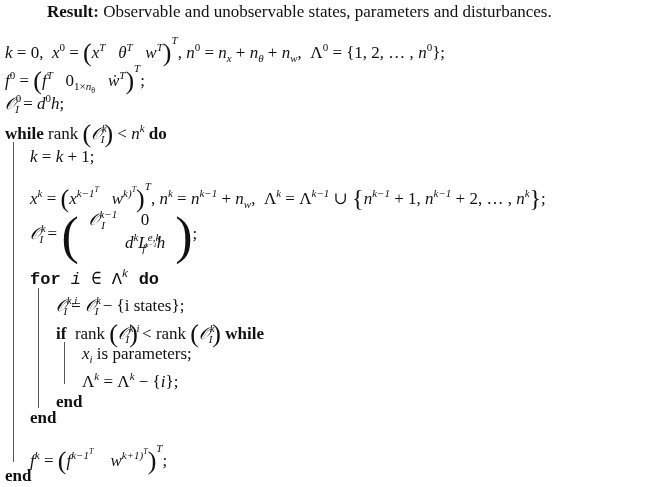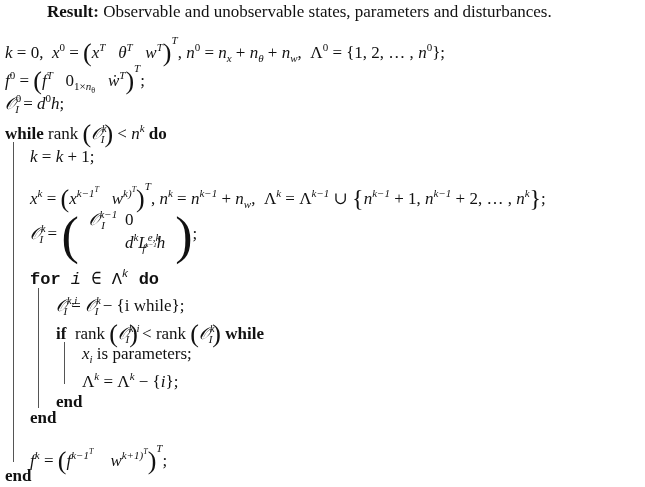--- a/index.html
+++ b/index.html
@@ -13,21 +13,21 @@
     .i { font-style: italic; }
     .sup { font-size: 11px; vertical-align: 7px; font-style: italic; }
     .sub { font-size: 11px; vertical-align: -4px; font-style: italic; }
     .supn { font-size: 11px; vertical-align: 7px; }
     .paren { font-size: 26px; vertical-align: -3px; font-weight: 300; }
     .bigparen { font-size: 52px; vertical-align: -14px; font-weight: 200; }
     .brace { font-size: 24px; vertical-align: -2px; }
     .vbar { position: absolute; width: 1px; background: #555; }
     .matrix { display: inline-block; vertical-align: middle; position: relative; }
     .matrix table { border-collapse: collapse; display: inline-table; vertical-align: middle; }
-    .matrix td { padding: 0 10px; text-align: left; height: 22px; font-size: 17px; }
+    .matrix td { padding: 0 10px; text-align: center; height: 22px; font-size: 17px; }
     .scr { font-family: "DejaVu Serif", serif; font-style: italic; }
   </style>
 </head>
 <body>
 
 <div class="line" style="left:5px; top:2px;margin-left:42px;">
   <span class="b">Result:</span>
   <span>Observable and unobservable states, parameters and disturbances.</span>
 </div>
 
@@ -85,21 +85,21 @@
 
 <div class="line" style="left:30px; top:264px;font-family:Liberation Mono, monospace;">
   <span class="b">for</span>
   <span class="i">i</span> ∈ Λ<span class="sup">k</span>
   <span class="b">do</span>
 </div>
 
 <div class="vbar" style="left:38px; top:288px; height:120px;"></div>
 
 <div class="line" style="left:56px; top:290px;">
-  <span class="scr">𝒪</span><span class="sup">k,i</span><span class="sub" style="margin-left:-14px">I</span> = <span class="scr">𝒪</span><span class="sup">k</span><span class="sub" style="margin-left:-6px">I</span> − <span>{i while}</span>;
+  <span class="scr">𝒪</span><span class="sup">k,i</span><span class="sub" style="margin-left:-14px">I</span> = <span class="scr">𝒪</span><span class="sup">k</span><span class="sub" style="margin-left:-6px">I</span> − <span>{i states}</span>;
 </div>
 
 <div class="line" style="left:56px; top:318px;">
   <span class="b">if</span>&nbsp;
   rank <span class="paren">(</span><span class="scr">𝒪</span><span class="sup">k,i</span><span class="sub" style="margin-left:-14px">I</span><span class="paren">)</span> &lt; rank <span class="paren">(</span><span class="scr">𝒪</span><span class="sup">k</span><span class="sub" style="margin-left:-6px">I</span><span class="paren">)</span>
   <span class="b">while</span>
 </div>
 
 <div class="vbar" style="left:64px; top:342px; height:42px;"></div>
 

